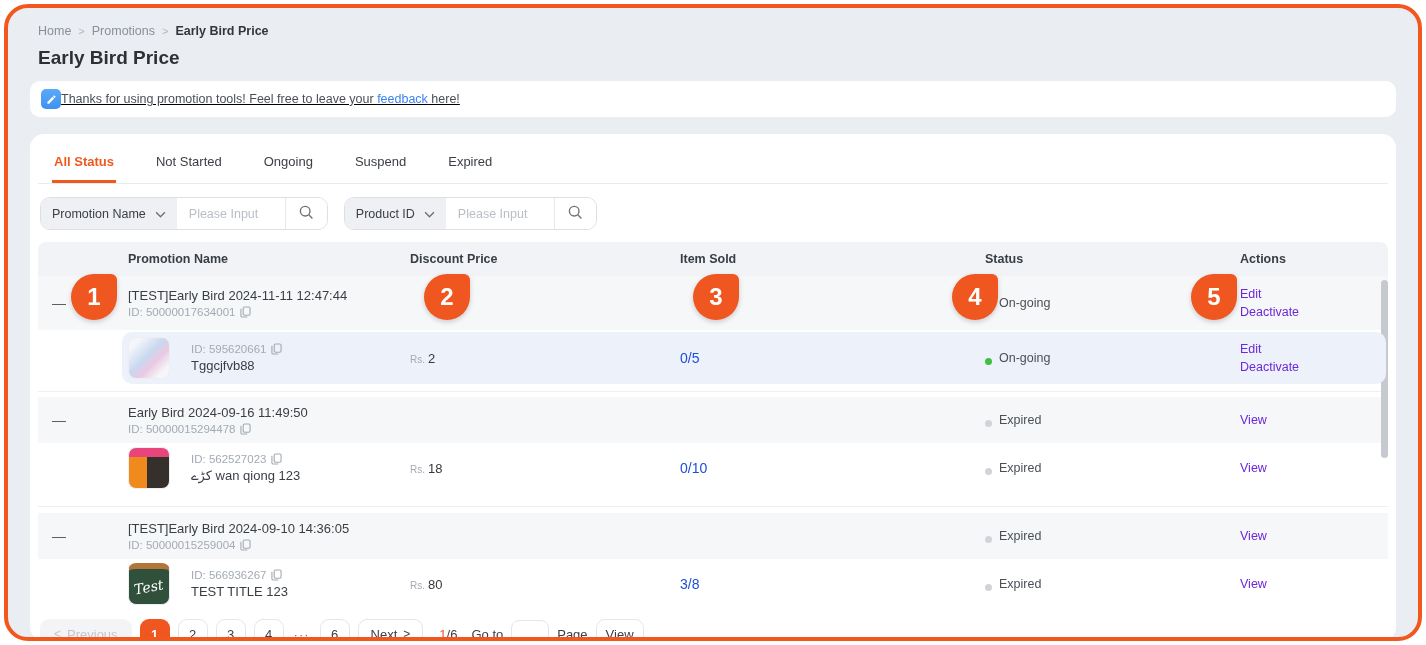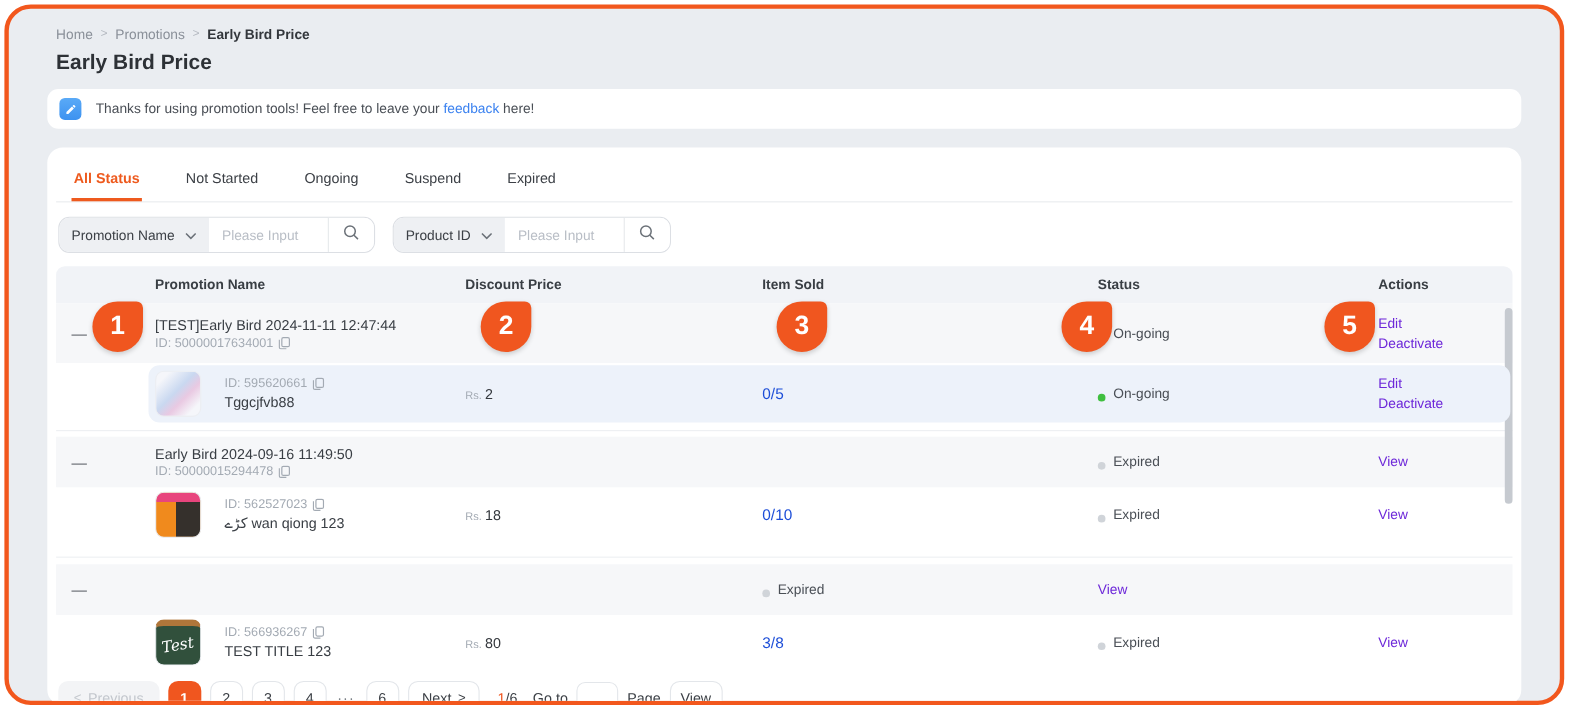--- a/index.html
+++ b/index.html
@@ -1,29 +1,29 @@
 <!DOCTYPE html>
 <html><head>
 <meta charset="utf-8">
 <style>
   * { box-sizing: border-box; margin: 0; padding: 0; }
   html,body { width:1426px; height:645px; background:#fff; font-family:"Liberation Sans",sans-serif; }
   .frame { position:absolute; left:4px; top:4px; width:1418px; height:637px;
            border:4px solid #f2571d; border-radius:24px; background:#eaedf1; overflow:hidden; }
-  .page { padding:12px 35px 0; }
+  .page { padding:12px 22px 0; }
 
   
   .crumbs { display:flex; gap:7px; align-items:center; font-size:12.5px; color:#8a9099; padding:4px 8px 0; }
   .crumbs .sep { color:#b3b8bf; font-size:11px; }
   .crumbs .last { color:#33373c; font-weight:bold; }
   .crumb { cursor:pointer; }
   .page-title { font-size:19px; font-weight:bold; color:#2d3136; padding:9px 8px 12px; }
 
   
-  .banner { height:36px; background:#fff; border-radius:10px; display:flex; align-items:center; gap:13px; padding:0 11px; }
+  .banner { height:36px; background:#fff; border-radius:10px; display:flex; align-items:center; padding:0 11px;text-decoration:underline; }
   .banner-icon { width:20px; height:20px; border-radius:5px; background:linear-gradient(180deg,#5aaaf7,#3d92f0);
                  color:#fff; font-size:11px; display:flex; align-items:center; justify-content:center; }
   .banner-text { font-size:12.5px; color:#4a4f56; }
   .banner-text a { color:#3b82f0; text-decoration:none; cursor:pointer; }
 
   
   .card { margin-top:17px; background:#fff; border-radius:14px; padding:6px 8px 10px; height:507px; position:relative; }
 
   
   .tabs { display:flex; gap:38px; padding:8px 14px 0; border-bottom:1px solid #e9ebee; }
@@ -288,20 +288,32 @@
               </div>
           <div class="actions-cell">
             <a>View</a>
           </div>
         </div>
       </div>
 
       <div class="tgroup sep2">
         <div class="grid-row row-campaign short">
           <div class="toggle">—</div>
+          <div class="name-stack">
+            <span class="camp-name">[TEST]Early Bird 2024-09-10 14:36:05</span>
+            <span class="id-line">
+                  <span>ID: 50000015259004</span>
+                  <span class="copy-ic">
+                    <svg width="11" height="12" viewBox="0 0 12 13" fill="none" stroke="#a3aab3" stroke-width="1.2">
+                      <rect x="3.5" y="1" width="7.5" height="9" rx="1.5"></rect>
+                      <path d="M1 4v7.5A1.5 1.5 0 0 0 2.5 13H8" transform="translate(0,-1)"></path>
+                    </svg>
+                  </span>
+                </span>
+          </div>
           <div></div>
               <div></div>
           <div class="status-cell">
                 <span class="dot gray"></span>
                 <span>Expired</span>
               </div>
           <div class="actions-cell">
             <a>View</a>
           </div>
         </div>

